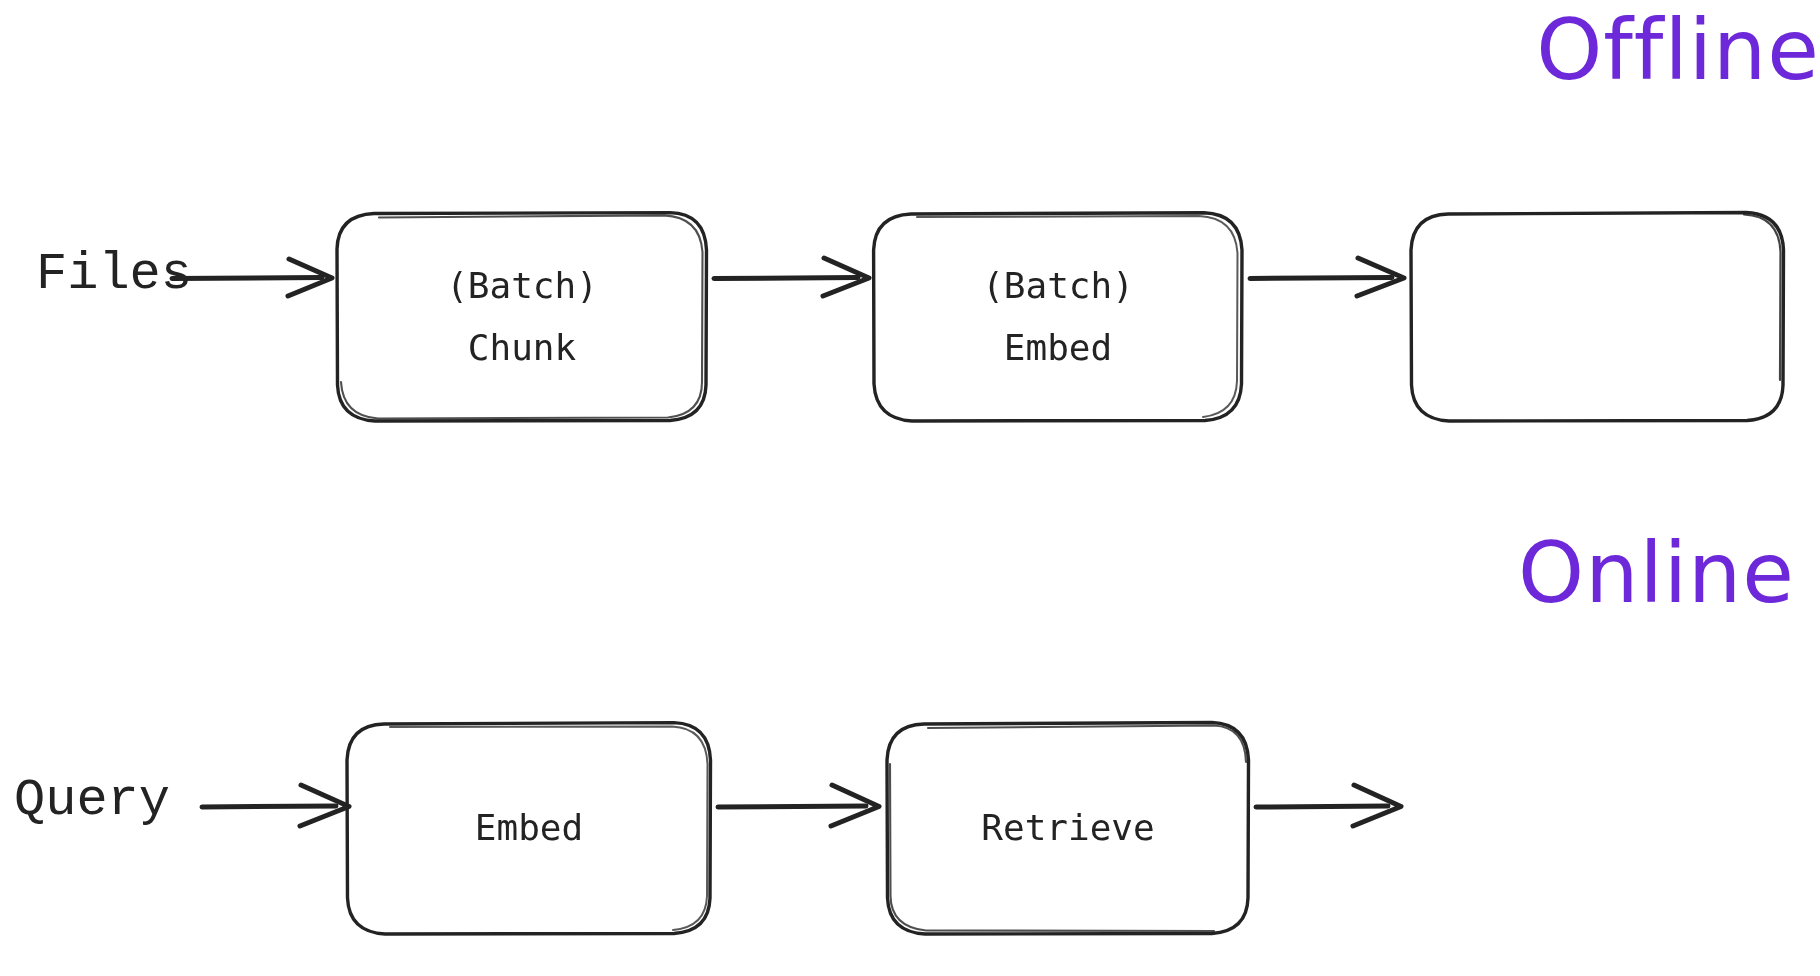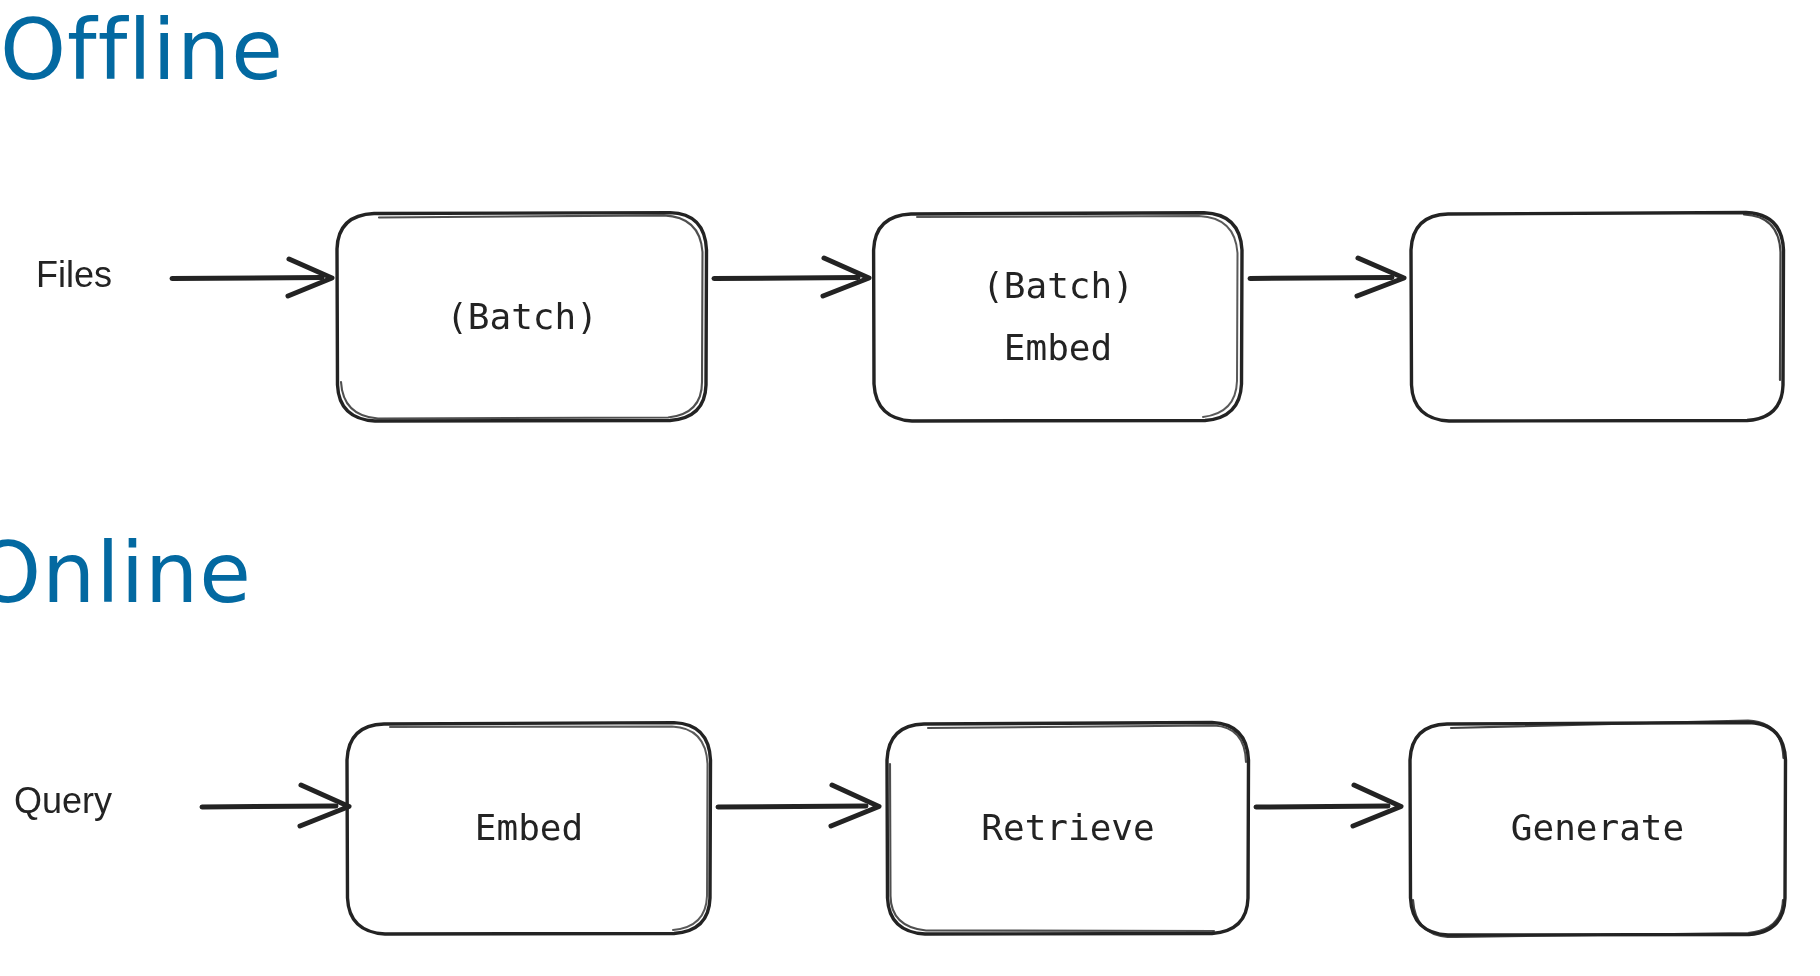--- a/index.html
+++ b/index.html
@@ -10,22 +10,22 @@
   #canvas {
     position: relative;
     width: 1820px;
     height: 976px;
     background: #ffffff;
     overflow: hidden;
     font-family: "DejaVu Sans", sans-serif;
   }
   .section-title {
     position: absolute;
-    text-align: left;
-    color: #0369a1;
+    text-align: right;
+    color: #6d28d9;
     font-family: "DejaVu Sans", sans-serif;
     font-weight: 400;
     letter-spacing: 1px;
     white-space: nowrap;
   }
   #title-offline {
     left: 0; right: 0; top: 2px;
     font-size: 84px;
     line-height: 96px;
   }
@@ -56,22 +56,22 @@
     width: 100%; height: 100%;
     pointer-events: none;
   }
   .node-text-wrap {
     position: relative;
     z-index: 2;
   }
   .edge-label {
     position: absolute;
     color: #232323;
-    font-family: Liberation Sans, sans-serif;
-    font-size: 36px;
+    font-family: Liberation Mono, monospace;
+    font-size: 52px;
     line-height: 58px;
     white-space: nowrap;
   }
   .arrow-svg {
     position: absolute;
     overflow: visible;
   }
 </style>
 </head>
 <body>
@@ -87,20 +87,21 @@
     <path d="M119,21 L162,40 L118,58" fill="none" stroke="#232323" stroke-width="5" stroke-linecap="round" stroke-linejoin="round"></path>
   </svg>
 
   <div class="node" style="left:334px; top:210px; width:376px; height:213px;">
     <svg class="node-svg" viewBox="0 0 376 213" preserveAspectRatio="none">
       <path d="M40,3.5 L336,2.6 Q371,3.5 372.5,40 L372,175 Q371,208 336,210.5 L41,211 Q5,209 3.5,175 L3,39 Q4,5 40,3.5 Z" fill="none" stroke="#232323" stroke-width="3.4" stroke-linecap="round"></path>
       <path d="M45,7.5 L330,5.4 Q366,7 368.5,42 L368,172 Q368,204 334,207.5 L44,208.5 Q9,206 7,172" fill="none" stroke="#232323" stroke-width="2.1" stroke-linecap="round" opacity="0.8"></path>
     </svg>
     <div class="node-text-wrap">
       <span class="node-line">(Batch)</span>
+      <span class="node-line">Chunk</span>
     </div>
   </div>
 
   <svg class="arrow-svg" style="left:712px; top:238px; width:168px; height:80px;" viewBox="0 0 168 80">
     <path d="M2,40.5 L146,39.5" fill="none" stroke="#232323" stroke-width="5" stroke-linecap="round"></path>
     <path d="M112,20 L157,40 L111,58" fill="none" stroke="#232323" stroke-width="5" stroke-linecap="round" stroke-linejoin="round"></path>
   </svg>
 
   <div class="node" style="left:870px; top:210px; width:376px; height:213px;">
     <svg class="node-svg" viewBox="0 0 376 213" preserveAspectRatio="none">
@@ -159,23 +160,14 @@
     <div class="node-text-wrap">
       <span class="node-line">Retrieve</span>
     </div>
   </div>
 
   <svg class="arrow-svg" style="left:1254px; top:766px; width:156px; height:80px;" viewBox="0 0 156 80">
     <path d="M2,41 L134,40" fill="none" stroke="#232323" stroke-width="5" stroke-linecap="round"></path>
     <path d="M100,19 L147,40.5 L99,60" fill="none" stroke="#232323" stroke-width="5" stroke-linecap="round" stroke-linejoin="round"></path>
   </svg>
 
-  <div class="node" style="left:1405px; top:718px; width:385px; height:220px;">
-    <svg class="node-svg" viewBox="0 0 385 220" preserveAspectRatio="none">
-      <path d="M42,6 L344,4.5 Q379,6 380.5,42 L380,180 Q379,214 344,216.5 L43,217 Q7,215 5.5,180 L5,42 Q6.5,7 42,6 Z" fill="none" stroke="#232323" stroke-width="3.4" stroke-linecap="round"></path>
-      <path d="M46,10 L343,2.5 Q377,4 378.5,40 M378,182 Q377,212 343,215 L44,219 Q10,217 8,182" fill="none" stroke="#232323" stroke-width="2.2" stroke-linecap="round" opacity="0.85"></path>
-    </svg>
-    <div class="node-text-wrap">
-      <span class="node-line">Generate</span>
-    </div>
-  </div>
 
 </div>
 
 </body></html>

